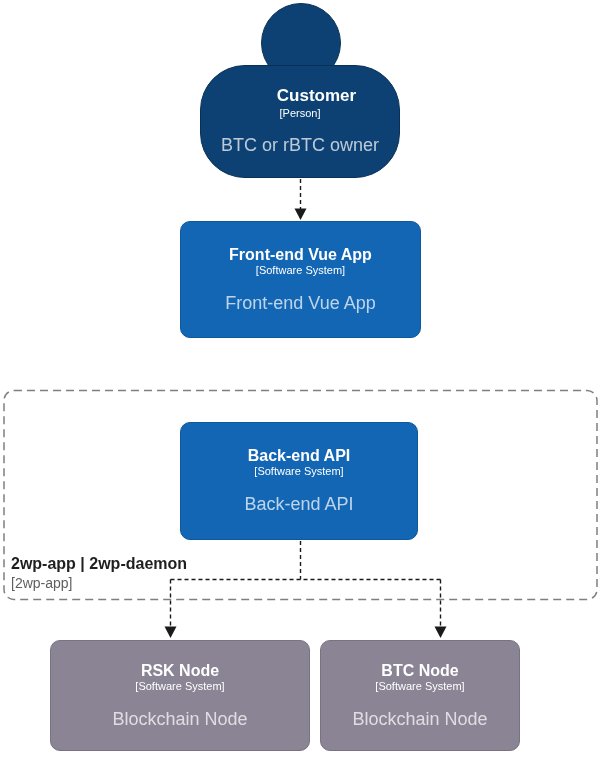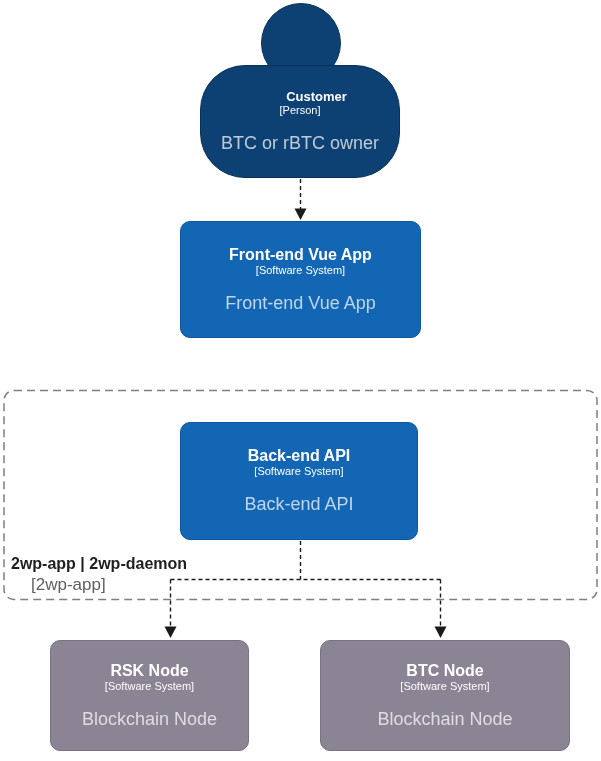--- a/index.html
+++ b/index.html
@@ -62,53 +62,52 @@
     align-items: center;
     justify-content: center;
     text-align: center;
   }
   .node-title {
     color: #ffffff;
     font-size: 16px;
     font-weight: bold;
     line-height: 1.2;
   }
-  .person-body .node-title { font-size: 13px; margin-left: 33px; }
+  .person-body .node-title { font-size: 17px; margin-left: 33px; }
   .node-type {
     color: #ffffff;
     font-size: 11px;
     line-height: 1.25;
     margin-bottom: 15px;
   }
   .node-desc {
     color: rgba(255,255,255,0.72);
     font-size: 18px;
     line-height: 1.2;
   }
   #frontend-node { left: 180px; top: 221px; width: 241px; height: 117px; }
   #backend-node  { left: 180px; top: 422px; width: 238px; height: 118px; }
-  #rsk-node      { left:  50px; top: 640px; width: 199px; height: 111px; }
-  #btc-node      { left: 320px; top: 640px; width: 250px; height: 111px; }
+  #rsk-node      { left:  50px; top: 640px; width: 260px; height: 111px; }
+  #btc-node      { left: 320px; top: 640px; width: 200px; height: 111px; }
   
   #boundary-label {
     position: absolute;
     left: 11px; top: 554px;
     z-index: 3;
   }
   #boundary-label .b-title {
     color: var(--boundary_label);
     font-size: 16px;
     font-weight: bold;
     line-height: 1.25;
   }
   #boundary-label .b-sub {
     color: var(--boundary_sublabel);
-    font-size: 17px;
+    font-size: 14px;
     line-height: 1.3;
-    margin-left: 20px;
   }
   
   #overlay {
     position: absolute;
     left: 0; top: 0;
     width: 601px; height: 761px;
     z-index: 4;
     pointer-events: none;
   }
   #overlay .rel {

